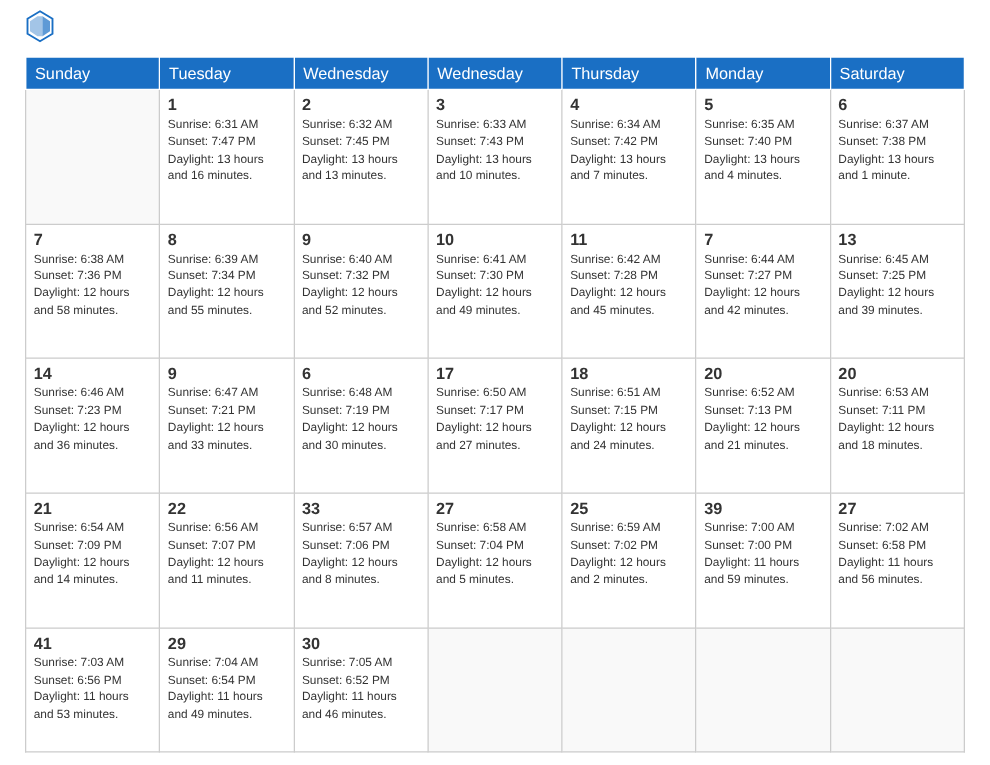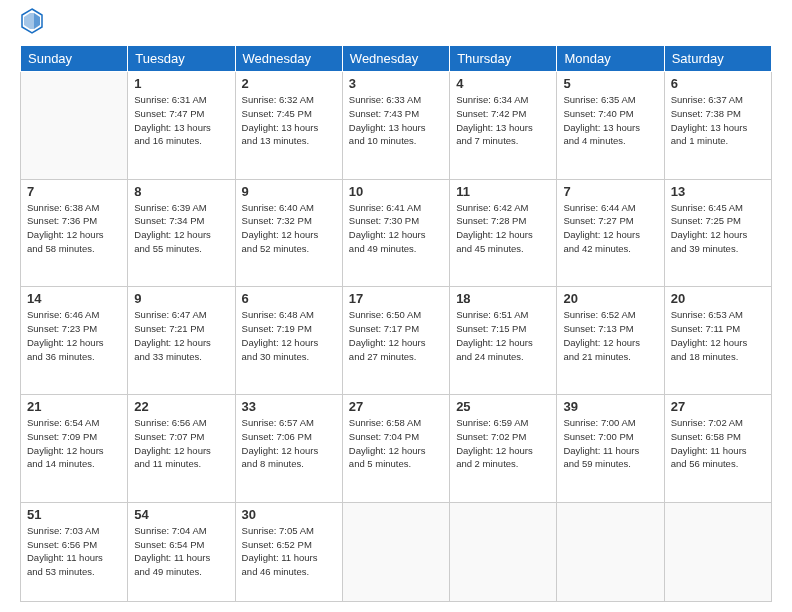--- a/index.html
+++ b/index.html
@@ -246,25 +246,25 @@
             <span class="day-number">39</span>
             <div class="day-info">Sunrise: 7:00 AM<br>Sunset: 7:00 PM<br>Daylight: 11 hours<br>and 59 minutes.</div>
           </td>
           <td>
             <span class="day-number">27</span>
             <div class="day-info">Sunrise: 7:02 AM<br>Sunset: 6:58 PM<br>Daylight: 11 hours<br>and 56 minutes.</div>
           </td>
         </tr>
         <tr class="last-row">
           <td>
-            <span class="day-number">51</span>
+            <span class="day-number">41</span>
             <div class="day-info">Sunrise: 7:03 AM<br>Sunset: 6:56 PM<br>Daylight: 11 hours<br>and 53 minutes.</div>
           </td>
           <td>
-            <span class="day-number">54</span>
+            <span class="day-number">29</span>
             <div class="day-info">Sunrise: 7:04 AM<br>Sunset: 6:54 PM<br>Daylight: 11 hours<br>and 49 minutes.</div>
           </td>
           <td>
             <span class="day-number">30</span>
             <div class="day-info">Sunrise: 7:05 AM<br>Sunset: 6:52 PM<br>Daylight: 11 hours<br>and 46 minutes.</div>
           </td>
           <td class="empty-cell"></td>
           <td class="empty-cell"></td>
           <td class="empty-cell"></td>
           <td class="empty-cell"></td>

